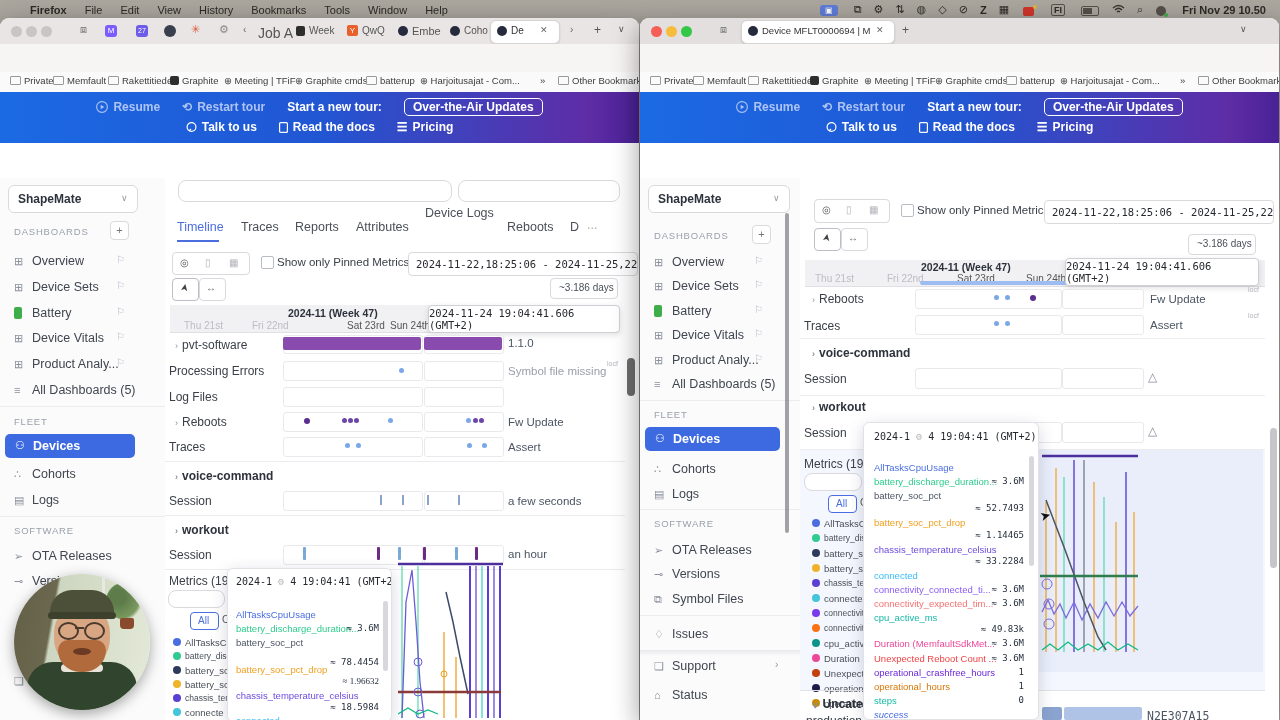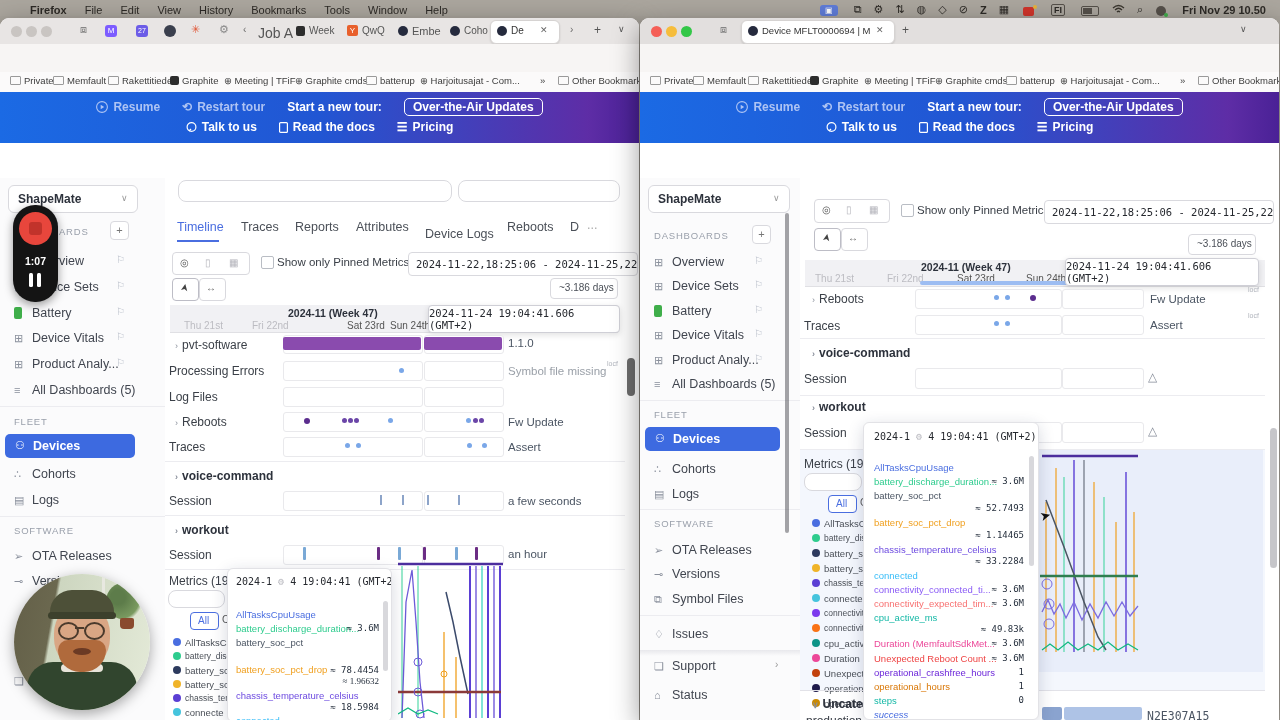--- a/index.html
+++ b/index.html
@@ -258,21 +258,21 @@
     </div>
 
     <div class="r" style="left:165px;top:160px;width:474px;height:542px;background:#fff;">
       <div class="box" style="left:13px;top:2px;width:272px;height:20px;border-radius:8px;"></div>
       <div class="box" style="left:293px;top:2px;width:160px;height:20px;border-radius:8px;"></div>
       <span class="apptab" style="left:12px;top:42px;color:#4a6ee0;">Timeline</span>
       <div class="r" style="left:12px;top:62px;width:42px;height:2px;background:#4a6ee0;"></div>
       <span class="apptab" style="left:76px;top:42px;">Traces</span>
       <span class="apptab" style="left:130px;top:42px;">Reports</span>
       <span class="apptab" style="left:191px;top:42px;">Attributes</span>
-      <span class="apptab" style="left:260px;top:28px;margin-top:21px;">Device Logs</span>
+      <span class="apptab" style="left:260px;top:28px;">Device Logs</span>
       <span class="apptab" style="left:342px;top:42px;">Reboots</span>
       <span class="apptab" style="left:405px;top:42px;">D</span>
       <span class="apptab" style="left:422px;top:40px;color:#aaa;">...</span>
 
       <div class="box" style="left:7px;top:74px;width:76px;height:21px;">
         <span class="t" style="left:7px;top:4px;font-size:10px;color:#555;">◎</span>
         <span class="t" style="left:32px;top:4px;font-size:10px;color:#b5b5bc;">▯</span>
         <span class="t" style="left:56px;top:4px;font-size:10px;color:#b5b5bc;">▦</span>
       </div>
       <span class="checkbox" style="left:96px;top:78px;"></span>
@@ -406,41 +406,32 @@
         <polyline points="0,152 10,146 20,152 30,148 40,152" fill="none" stroke="#10b981" stroke-width="1.2"></polyline>
         <circle cx="46" cy="112" r="3" fill="none" stroke="#f0a020"></circle>
       </svg>
 
       <div class="popup" style="left:62px;top:390px;width:163px;height:152px;overflow:hidden;">
         <span class="t mono" style="left:8px;top:7px;font-size:10px;color:#25282e;"><span>2024-1</span> <span style="color:#b5b5bc;">⚙</span> <span>4 19:04:41 (GMT+2)</span></span>
         <span class="me c0" style="left:8px;top:40px;">AllTasksCpuUsage</span>
         <span class="me c1" style="left:8px;top:54px;">battery_discharge_duration...</span>
           <span class="mv" style="right:12px;top:54px;">≈ 3.6M</span>
         <span class="me c2" style="left:8px;top:68px;">battery_soc_pct</span>
-          <span class="mv" style="right:12px;top:96px;">≈ 78.4454</span>
+          <span class="mv" style="right:12px;top:88px;">≈ 78.4454</span>
         <span class="me c3" style="left:8px;top:95px;">battery_soc_pct_drop</span>
           <span class="mv" style="right:12px;top:107px;font-family:Liberation Serif, serif;">≈ 1.96632</span>
         <span class="me c4" style="left:8px;top:121px;">chassis_temperature_celsius</span>
           <span class="mv" style="right:12px;top:133px;">≈ 18.5984</span>
         <span class="me c5" style="left:8px;top:146px;">connected</span>
         <div class="r" style="right:3px;top:32px;width:5px;height:70px;background:#d8d8dc;border-radius:3px;"></div>
       </div>
     </div>
 
     <div class="r" style="left:627px;top:340px;width:8px;height:38px;background:rgba(60,60,60,.75);border-radius:4px;"></div>
 
-    <div class="r" style="left:13px;top:187px;width:45px;height:97px;background:#141414;border-radius:22px;box-shadow:0 3px 10px rgba(0,0,0,.4);">
-      <span class="dot" style="left:6px;top:7px;width:33px;height:33px;background:#e8463c;"></span>
-      <span class="r" style="left:16px;top:17px;width:13px;height:13px;background:#c1332b;border-radius:3px;"></span>
-      <span class="t" style="left:0;top:50px;width:45px;text-align:center;color:#fff;font-size:10.5px;font-weight:bold;">1:07</span>
-      <span class="r" style="left:14px;top:67px;width:18px;height:16px;">
-        <i style="position:absolute;left:2px;top:1px;width:4px;height:14px;background:#fff;border-radius:1.5px;"></i>
-        <i style="position:absolute;left:10px;top:1px;width:4px;height:14px;background:#fff;border-radius:1.5px;"></i>
-      </span>
-    </div>
 
     <div class="r" style="left:14px;top:556px;width:136px;height:136px;border-radius:50%;overflow:hidden;box-shadow:0 4px 14px rgba(0,0,0,.35);background:linear-gradient(100deg,#635f48 0%,#6b684f 28%,#cdd6c0 30%,#e4ead8 100%);">
       <i class="r" style="left:88px;top:0;width:3px;height:70px;background:#e8e8e0;"></i>
       <i class="r" style="left:92px;top:8px;width:40px;height:38px;background:radial-gradient(circle at 30% 40%,#5d7c4a 20%,#7a9a60 60%,transparent 70%);border-radius:50%;"></i>
       <i class="r" style="left:106px;top:44px;width:14px;height:11px;background:#8a4a2e;border-radius:2px 2px 4px 4px;"></i>
       <i class="r" style="left:13px;top:88px;width:110px;height:56px;background:#31452e;border-radius:26px 26px 0 0;"></i>
       <i class="r" style="left:47px;top:90px;width:42px;height:8px;background:#e8e4da;border-radius:4px;"></i>
       <i class="r" style="left:40px;top:30px;width:56px;height:64px;background:#d9a684;border-radius:46%;"></i>
       <i class="r" style="left:44px;top:66px;width:48px;height:32px;background:#b06a3c;border-radius:10px 10px 22px 22px;"></i>
       <i class="r" style="left:59px;top:74px;width:18px;height:7px;background:#6b3a24;border-radius:50%;"></i>

